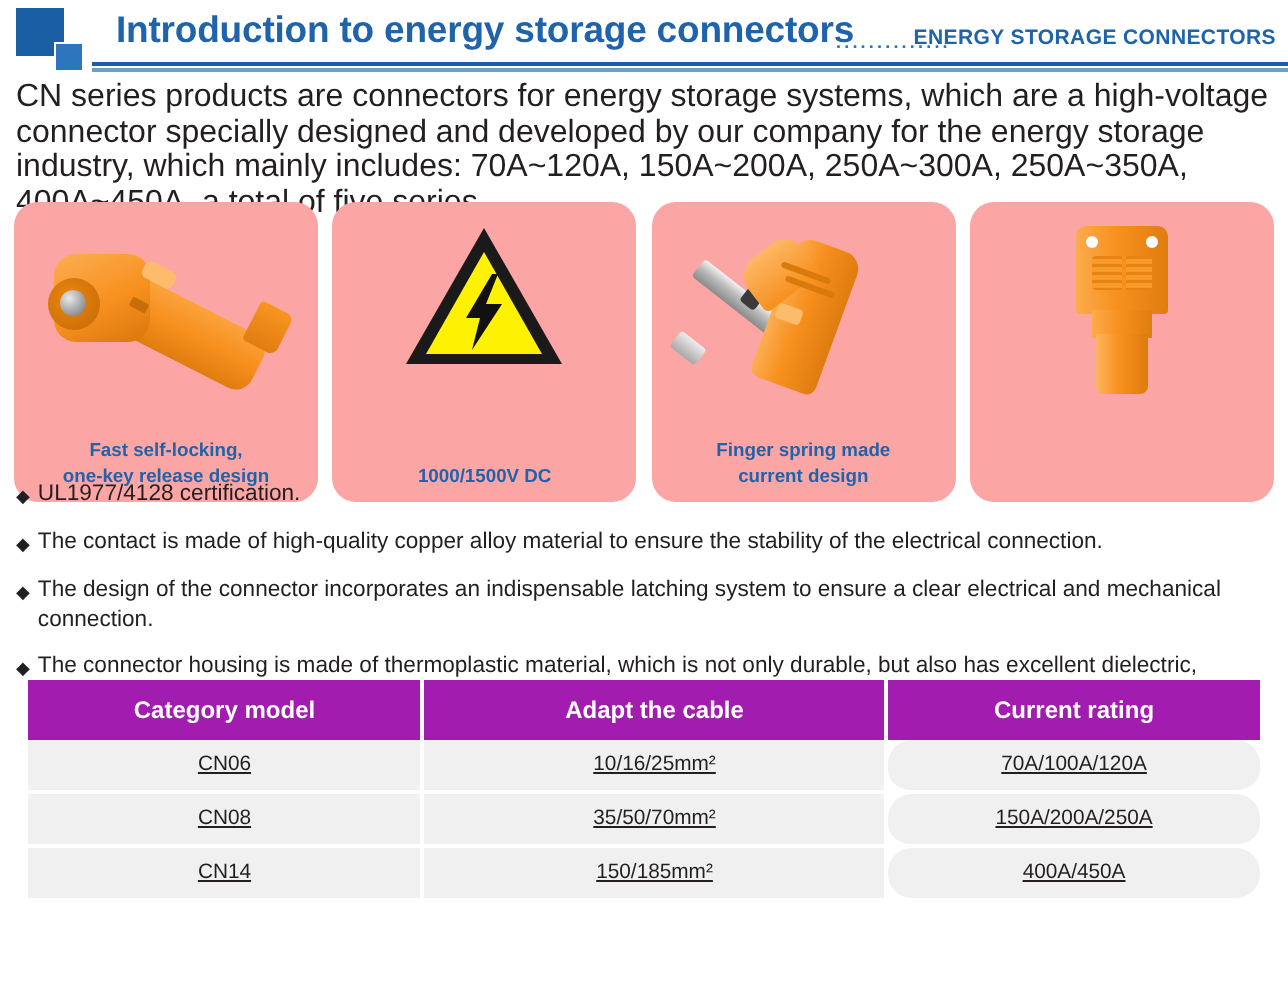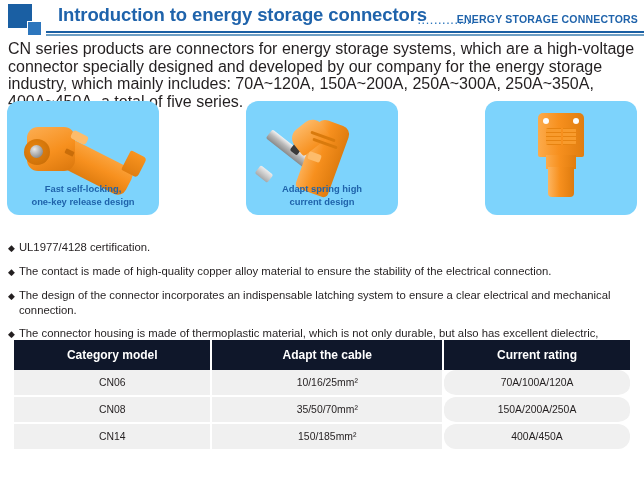--- a/index.html
+++ b/index.html
@@ -52,22 +52,22 @@
     font-size: 16px; color: #231f20; line-height: 17.5px;
   }
 
   
   .cards {
     position: absolute; left: 7px; top: 101px;
     width: 630px; height: 130px;
     display: flex; justify-content: space-between;
   }
   .card {
-    width: 152px; height: 114px;
-    background: #7dd3fc; border-radius: 12px;
+    width: 152px; height: 150px;
+    background: #fca5a5; border-radius: 12px;
     position: relative; overflow: hidden;
   }
   .card-art {
     position: absolute; left: 0; right: 0; top: 4px; height: 88px;
   }
   .card-label {
     position: absolute; left: 4px; right: 4px; bottom: 7px;
     text-align: center; font-size: 9.4px; font-weight: bold;
     color: #1f63ab; line-height: 12.5px;
   }
@@ -195,32 +195,33 @@
     color: #231f20; line-height: 16px;
   }
   .bullet-text { flex: 1 1 auto; }
 
   
   .spec-table {
     position: absolute; left: 14px; top: 340px;
     width: 616px; border-collapse: separate; border-spacing: 0;
   }
   .spec-table th {
-    background: #0f172a; color: #ffffff;
+    background: #a21caf; color: #ffffff;
     font-size: 12px; font-weight: bold;
     padding: 8px 0; text-align: center;
     border-right: 2px solid #ffffff;
   }
   .spec-table th:last-child { border-right: none; }
   .spec-table td {
     background: #f0f0f0; color: #231f20;
     font-size: 10.4px; text-align: center;
     padding: 7px 0;
     border-right: 2px solid #ffffff;
     border-bottom: 2px solid #ffffff;
+    text-decoration: underline;
   }
   .spec-table td:last-child { border-right: none; border-radius: 12px; }
   .spec-table tr:last-child td { border-bottom: none; }
   .col-1 { width: 204px; }
   .col-2 { width: 238px; margin-top: 17px; }
   .col-3 { width: 190px; }
 </style>
 </head>
 <body>
 
@@ -251,34 +252,48 @@
         <div class="c1-pin"></div>
         <div class="c1-btn"></div>
         <div class="c1-slot"></div>
       </div>
       <div class="card-label">
         <div>Fast self-locking,</div>
         <div>one-key release design</div>
       </div>
     </div>
 
+    <div class="card">
+      <div class="card-art">
+        <div class="tri-wrap">
+          <svg width="84" height="76" viewBox="0 0 84 76">
+            <path d="M42 3 L81 71 L3 71 Z" fill="#1a1a1a"></path>
+            <path d="M42 15 L71 66 L13 66 Z" fill="#fff200"></path>
+            <path d="M46 26 L33 48 L40 48 L36 64 L51 41 L43 41 L49 26 Z" fill="#111111"></path>
+          </svg>
+        </div>
+      </div>
+      <div class="card-label">
+        <div>1000/1500V DC</div>
+      </div>
+    </div>
 
     <div class="card">
       <div class="card-art">
         <div class="c3-shaft"></div>
         <div class="c3-foot"></div>
         <div class="c3-collar"></div>
         <div class="c3-body"></div>
         <div class="c3-neck"></div>
         <div class="c3-rib"></div>
         <div class="c3-rib2"></div>
         <div class="c3-tab"></div>
       </div>
       <div class="card-label">
-        <div>Adapt spring high</div>
+        <div>Finger spring made</div>
         <div>current design</div>
       </div>
     </div>
 
     <div class="card">
       <div class="card-art">
         <div class="c4-top"></div>
         <div class="c4-hole-l"></div>
         <div class="c4-hole-r"></div>
         <div class="c4-vents"></div>

